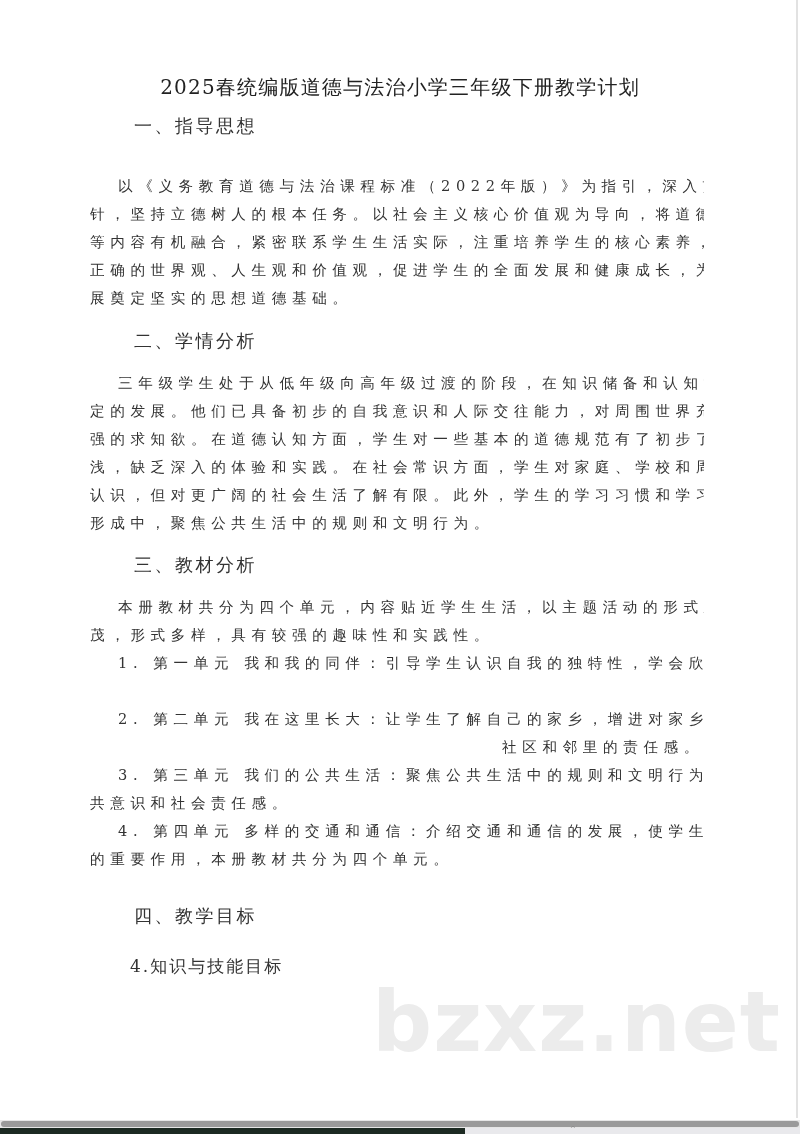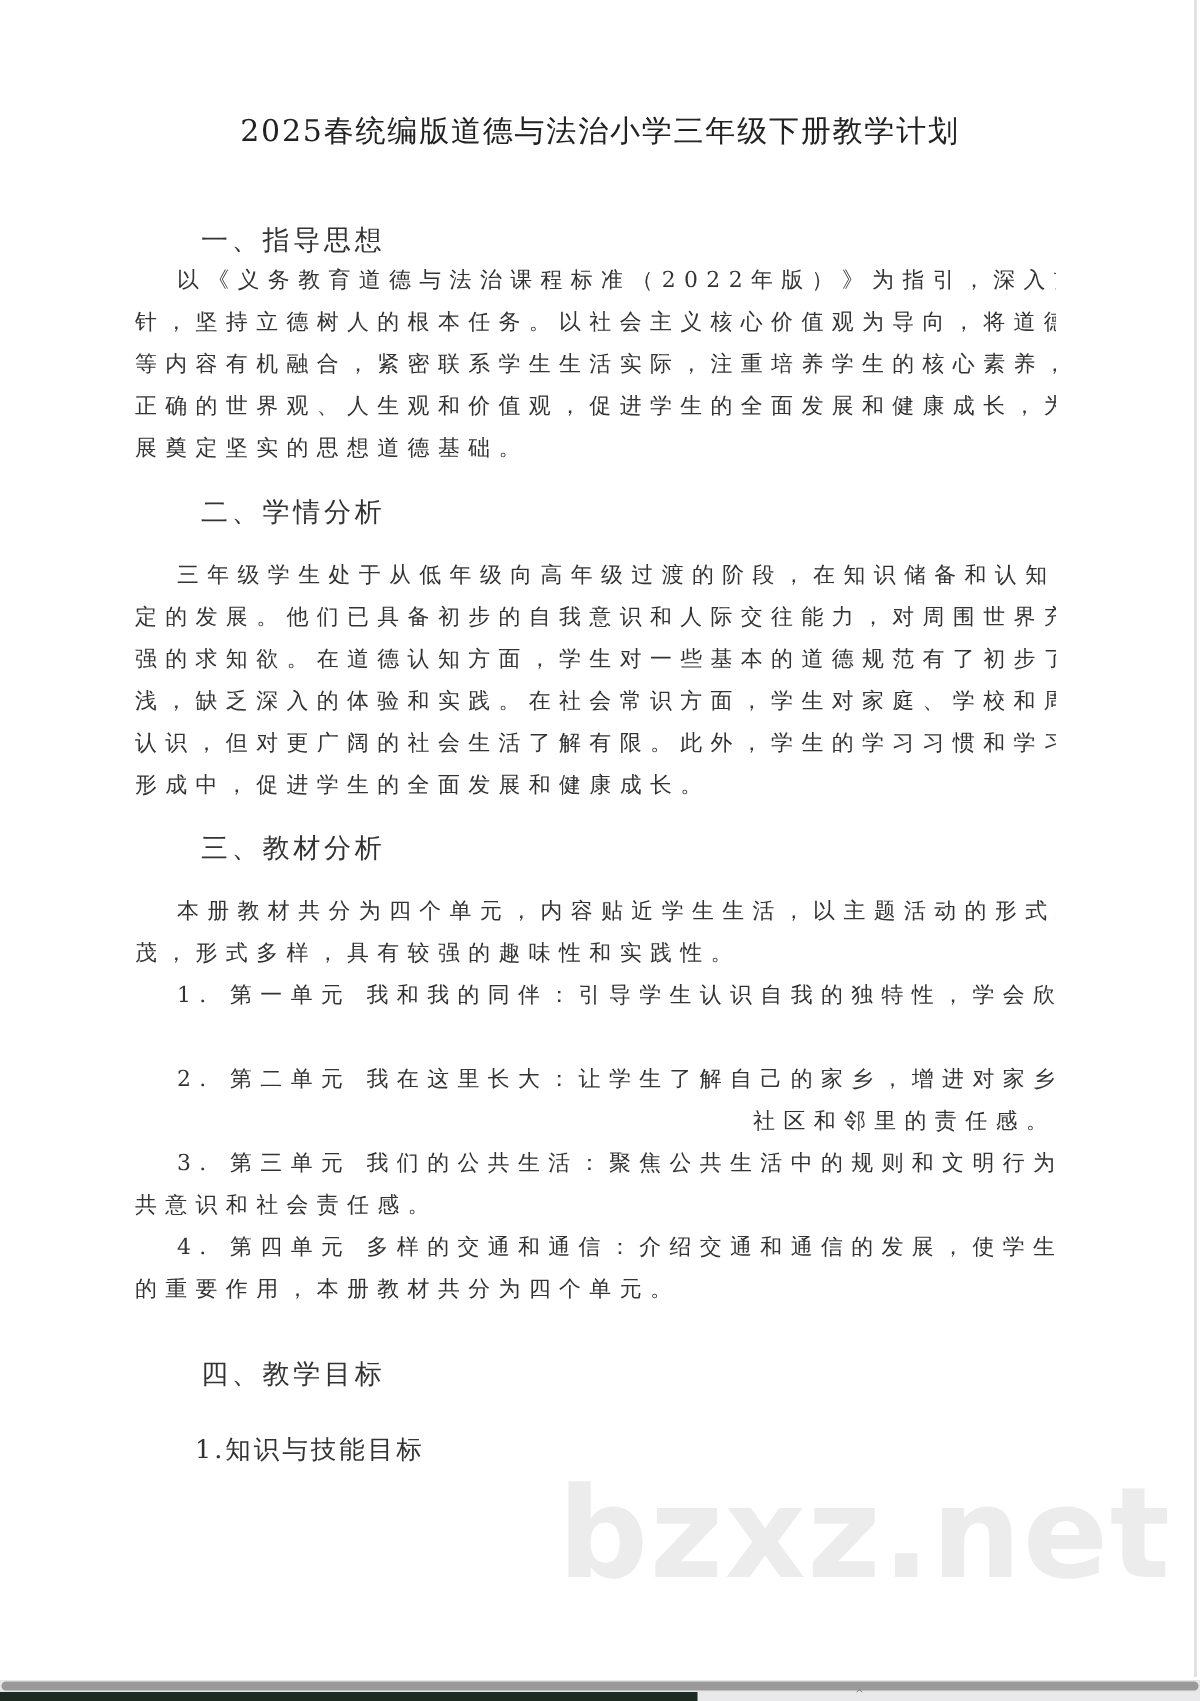--- a/index.html
+++ b/index.html
@@ -22,48 +22,48 @@
   .taskbar-dark { position:absolute; left:0; top:0; width:465px; height:6px; background:#1c2a22; }
   .taskbar-mark { position:absolute; top:-3px; font-size:7px; color:#888; font-family:"DejaVu Sans",sans-serif; }
 </style>
 </head>
 <body>
 
 <div class="page">
 
   <div class="title">2025春统编版道德与法治小学三年级下册教学计划</div>
 
-  <div class="heading" style="top:148px;">一、指导思想</div>
+  <div class="heading" style="top:114px;">一、指导思想</div>
   <div class="line indent" style="top:177px;">以《义务教育道德与法治课程标准（2022年版）》为指引，深入贯彻党的教育方</div>
   <div class="line" style="top:205px;">针，坚持立德树人的根本任务。以社会主义核心价值观为导向，将道德、法治、国情</div>
   <div class="line" style="top:233px;">等内容有机融合，紧密联系学生生活实际，注重培养学生的核心素养，引导学生形成</div>
   <div class="line" style="top:261px;">正确的世界观、人生观和价值观，促进学生的全面发展和健康成长，为学生的终身发</div>
   <div class="line" style="top:289px;">展奠定坚实的思想道德基础。</div>
 
   <div class="heading" style="top:329px;">二、学情分析</div>
   <div class="line indent" style="top:374px;">三年级学生处于从低年级向高年级过渡的阶段，在知识储备和认知能力上有了一</div>
   <div class="line" style="top:402px;">定的发展。他们已具备初步的自我意识和人际交往能力，对周围世界充满好奇，有较</div>
   <div class="line" style="top:430px;">强的求知欲。在道德认知方面，学生对一些基本的道德规范有了初步了解，但理解尚</div>
   <div class="line" style="top:458px;">浅，缺乏深入的体验和实践。在社会常识方面，学生对家庭、学校和周边环境有一定</div>
   <div class="line" style="top:486px;">认识，但对更广阔的社会生活了解有限。此外，学生的学习习惯和学习方法还在逐步</div>
-  <div class="line" style="top:514px;">形成中，促进学生的全面发展和健康成长。</div>
+  <div class="line" style="top:514px;">形成中，聚焦公共生活中的规则和文明行为。</div>
 
   <div class="heading" style="top:553px;">三、教材分析</div>
   <div class="line indent" style="top:598px;">本册教材共分为四个单元，内容贴近学生生活，以主题活动的形式呈现，图文并</div>
   <div class="line" style="top:626px;">茂，形式多样，具有较强的趣味性和实践性。</div>
   <div class="line indent" style="top:654px;">1. 第一单元 我和我的同伴：引导学生认识自我的独特性，学会欣赏他人，培养诚</div>
   <div class="line indent" style="top:710px;">2. 第二单元 我在这里长大：让学生了解自己的家乡，增进对家乡的感情，培养对</div>
   <div class="line" style="top:738px;text-align:right;">社区和邻里的责任感。</div>
   <div class="line indent" style="top:766px;">3. 第三单元 我们的公共生活：聚焦公共生活中的规则和文明行为，培养学生的公</div>
   <div class="line" style="top:794px;">共意识和社会责任感。</div>
   <div class="line indent" style="top:822px;">4. 第四单元 多样的交通和通信：介绍交通和通信的发展，使学生了解其在生活中</div>
   <div class="line" style="top:850px;">的重要作用，本册教材共分为四个单元。</div>
 
   <div class="heading" style="top:904px;">四、教学目标</div>
-  <div class="subheading" style="top:955px;">1.知识与技能目标</div>
+  <div class="subheading" style="top:955px;">4.知识与技能目标</div>
 
   <div class="watermark">bzxz.net</div>
 </div>
 
 <div class="vline"></div>
 
 <div class="hscroll">
   <div class="hscroll-thumb"></div>
 </div>
 

